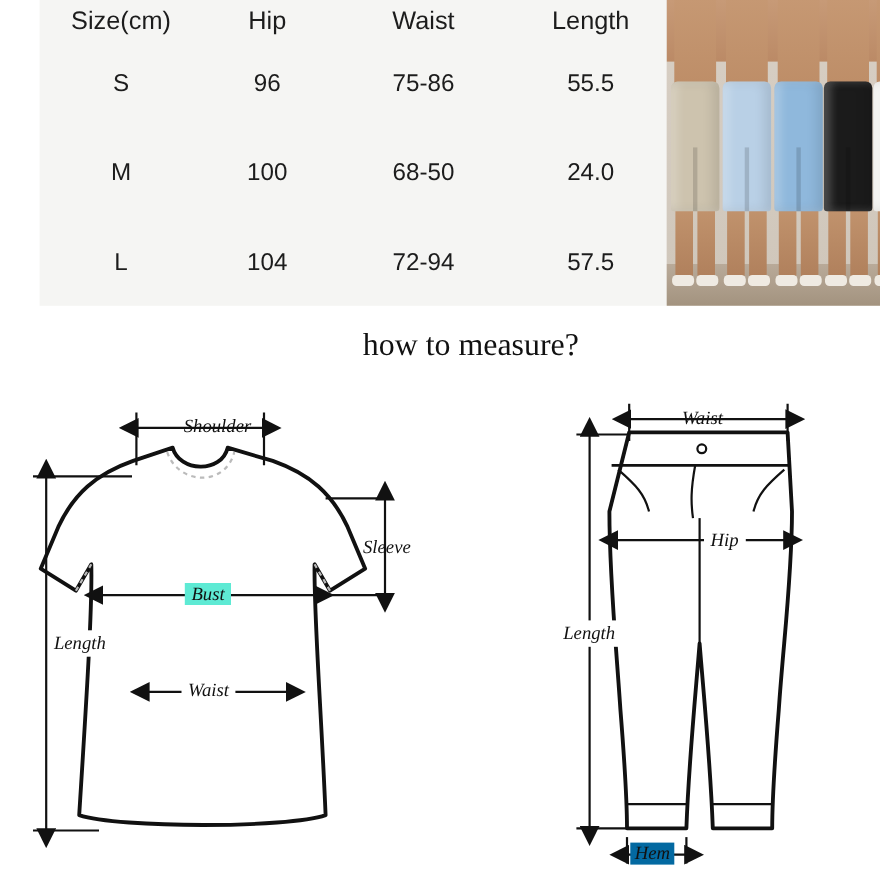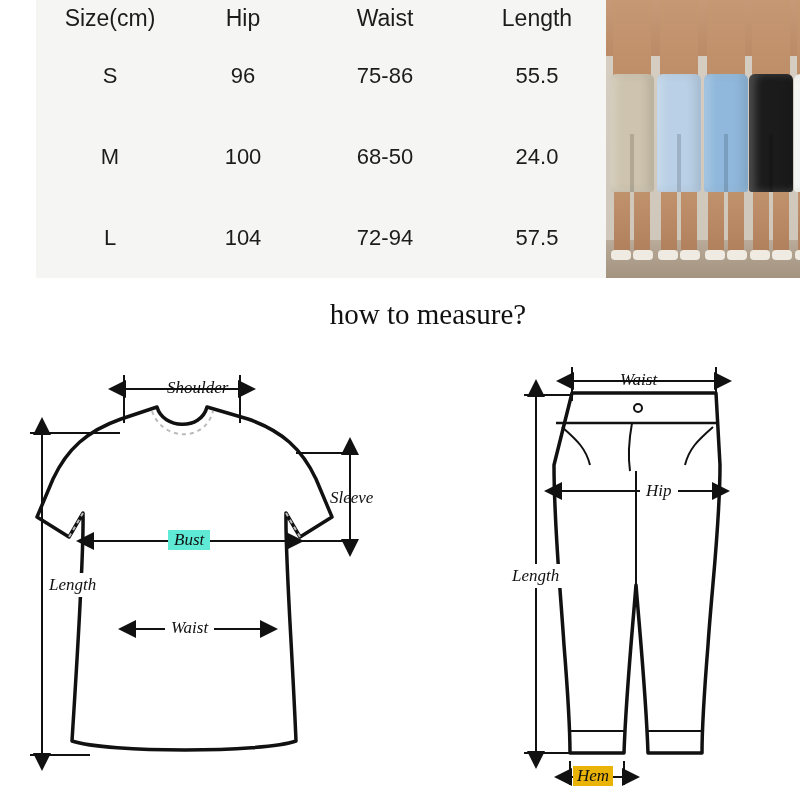--- a/index.html
+++ b/index.html
@@ -379,14 +379,14 @@
     <g stroke="#111" stroke-width="2" fill="none">
       <line x1="150" y1="416" x2="150" y2="440"></line>
       <line x1="204" y1="416" x2="204" y2="440"></line>
       <line x1="150" y1="432" x2="204" y2="432" marker-start="url(#arrL)" marker-end="url(#arrR)"></line>
     </g>
   </svg>
 
   <span class="diagram-label" style="left:620px; top:25px;">Waist</span>
   <span class="diagram-label" style="left:640px; top:136px; background:#fff; padding:0 6px;">Hip</span>
   <span class="diagram-label" style="left:508px; top:219px; background:#fff; padding:2px 4px;">Length</span>
-  <span class="diagram-label" style="left:573px; top:421px; background:#eab308; padding:0 4px;">Hem</span>
+  <span class="diagram-label" style="left:573px; top:421px; background:#0369a1; padding:0 4px;">Hem</span>
 </div>
 
 </body></html>

